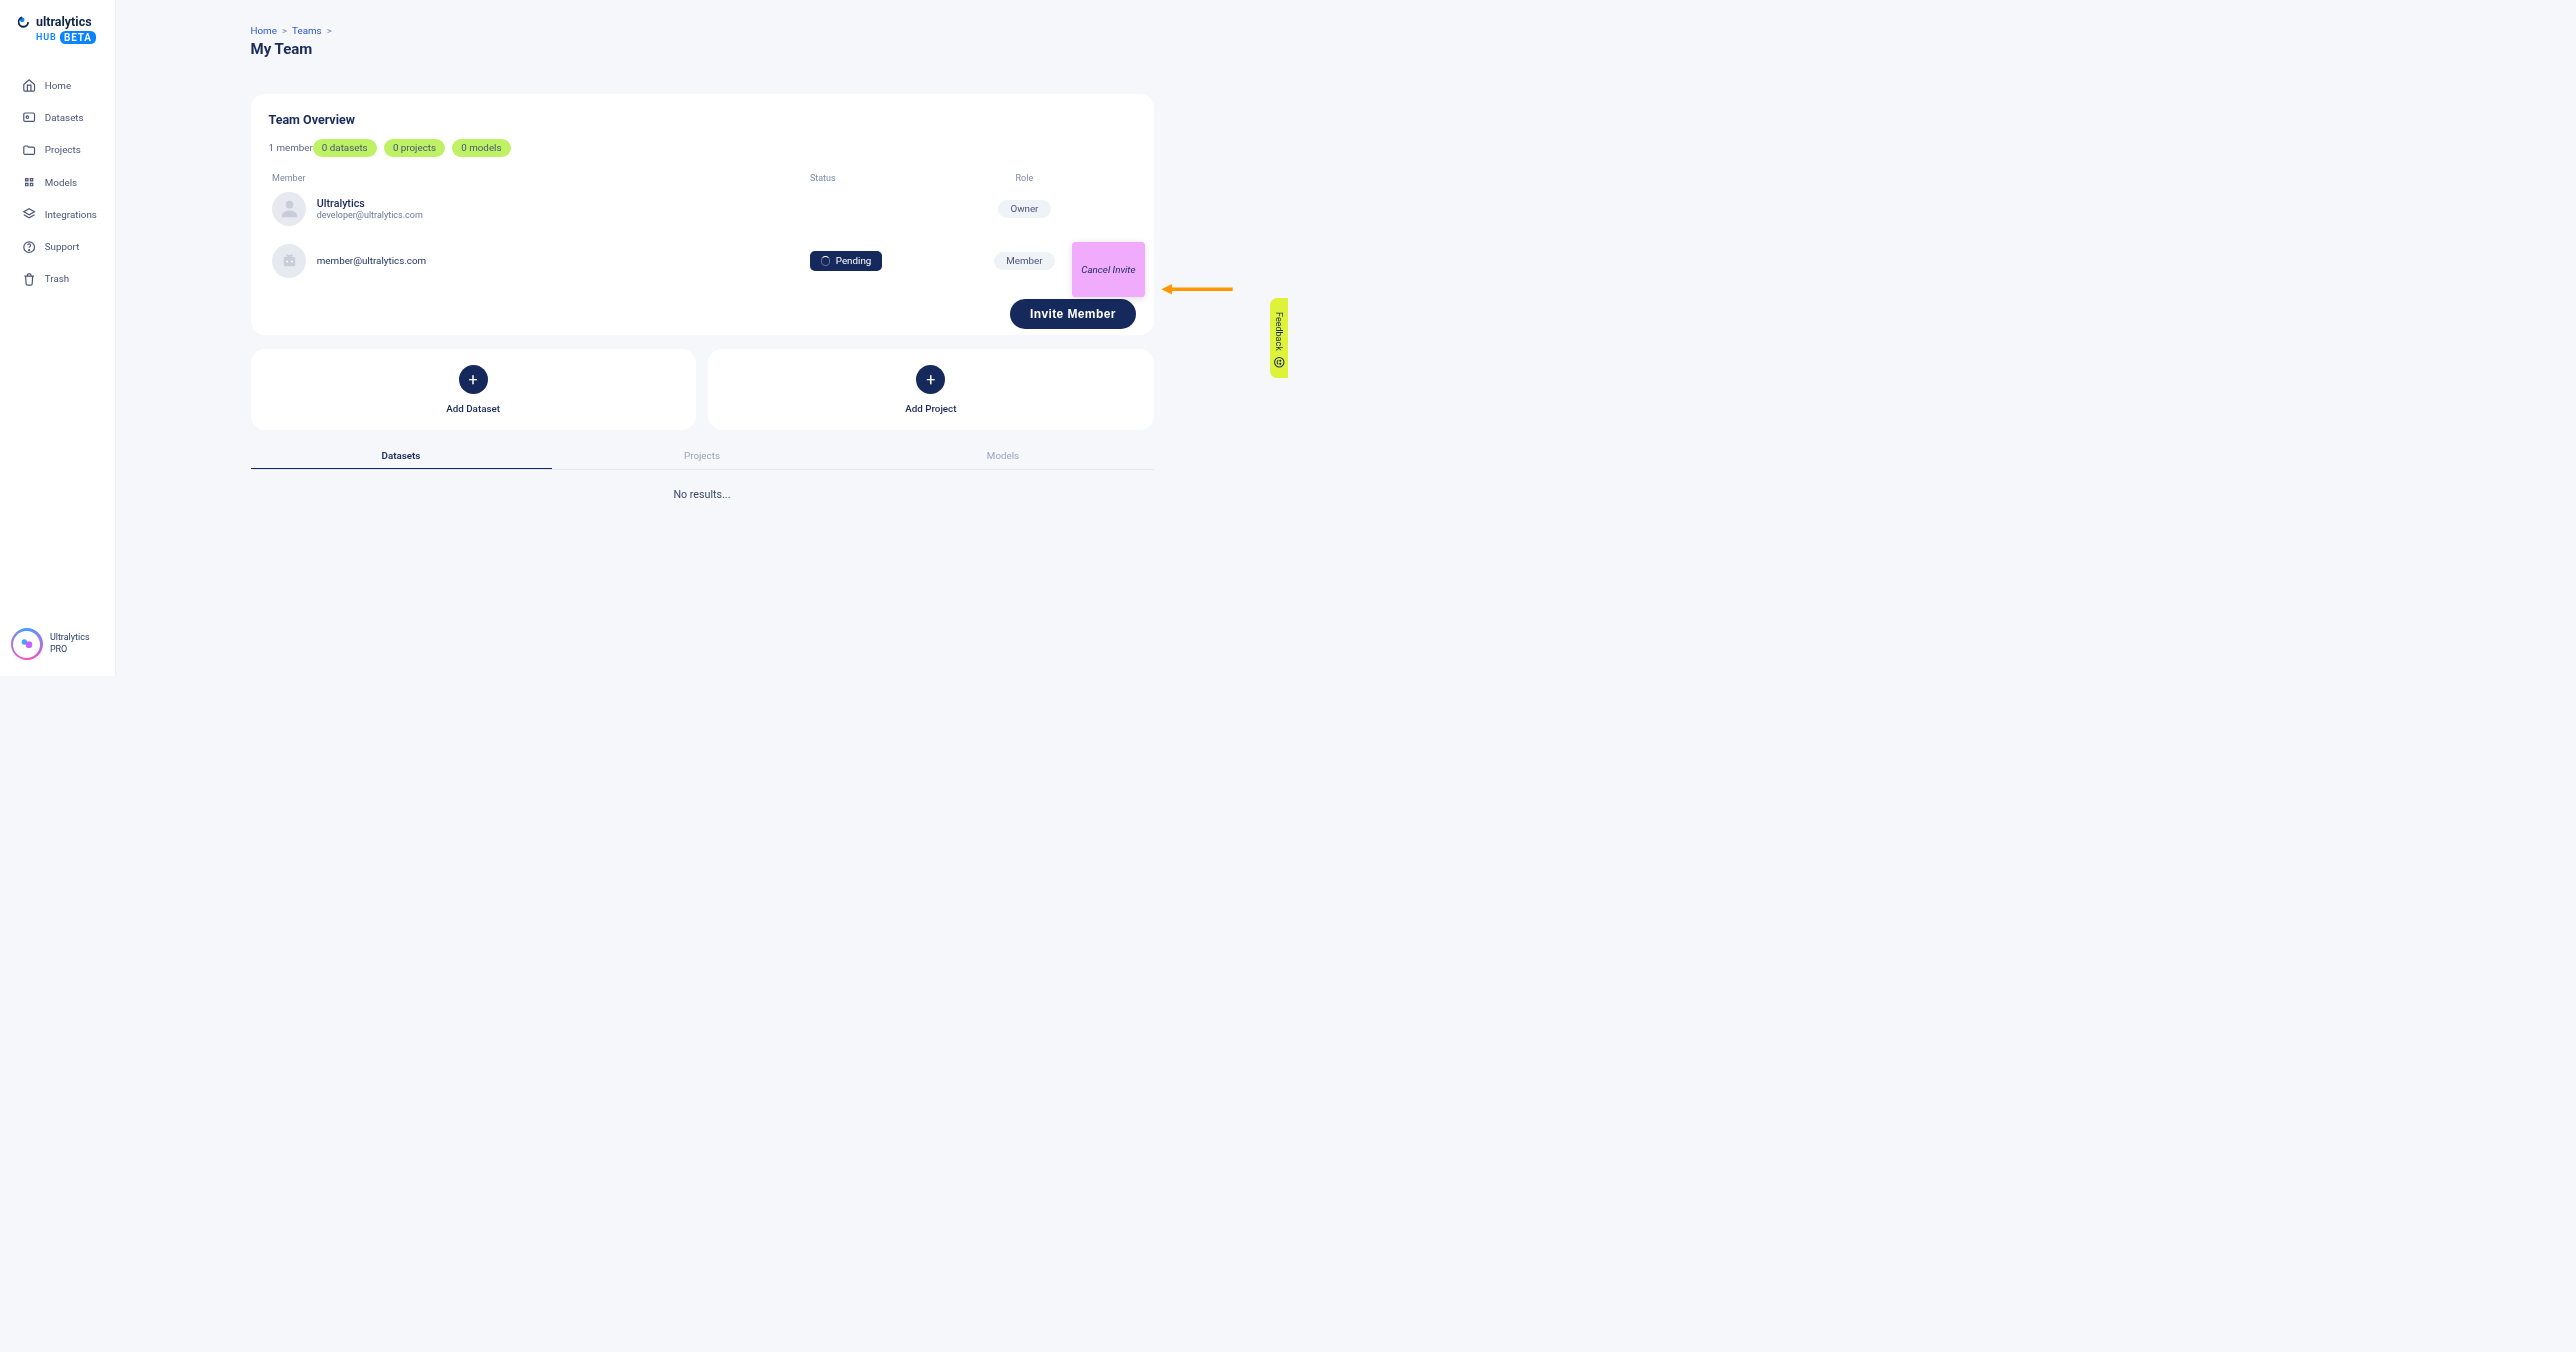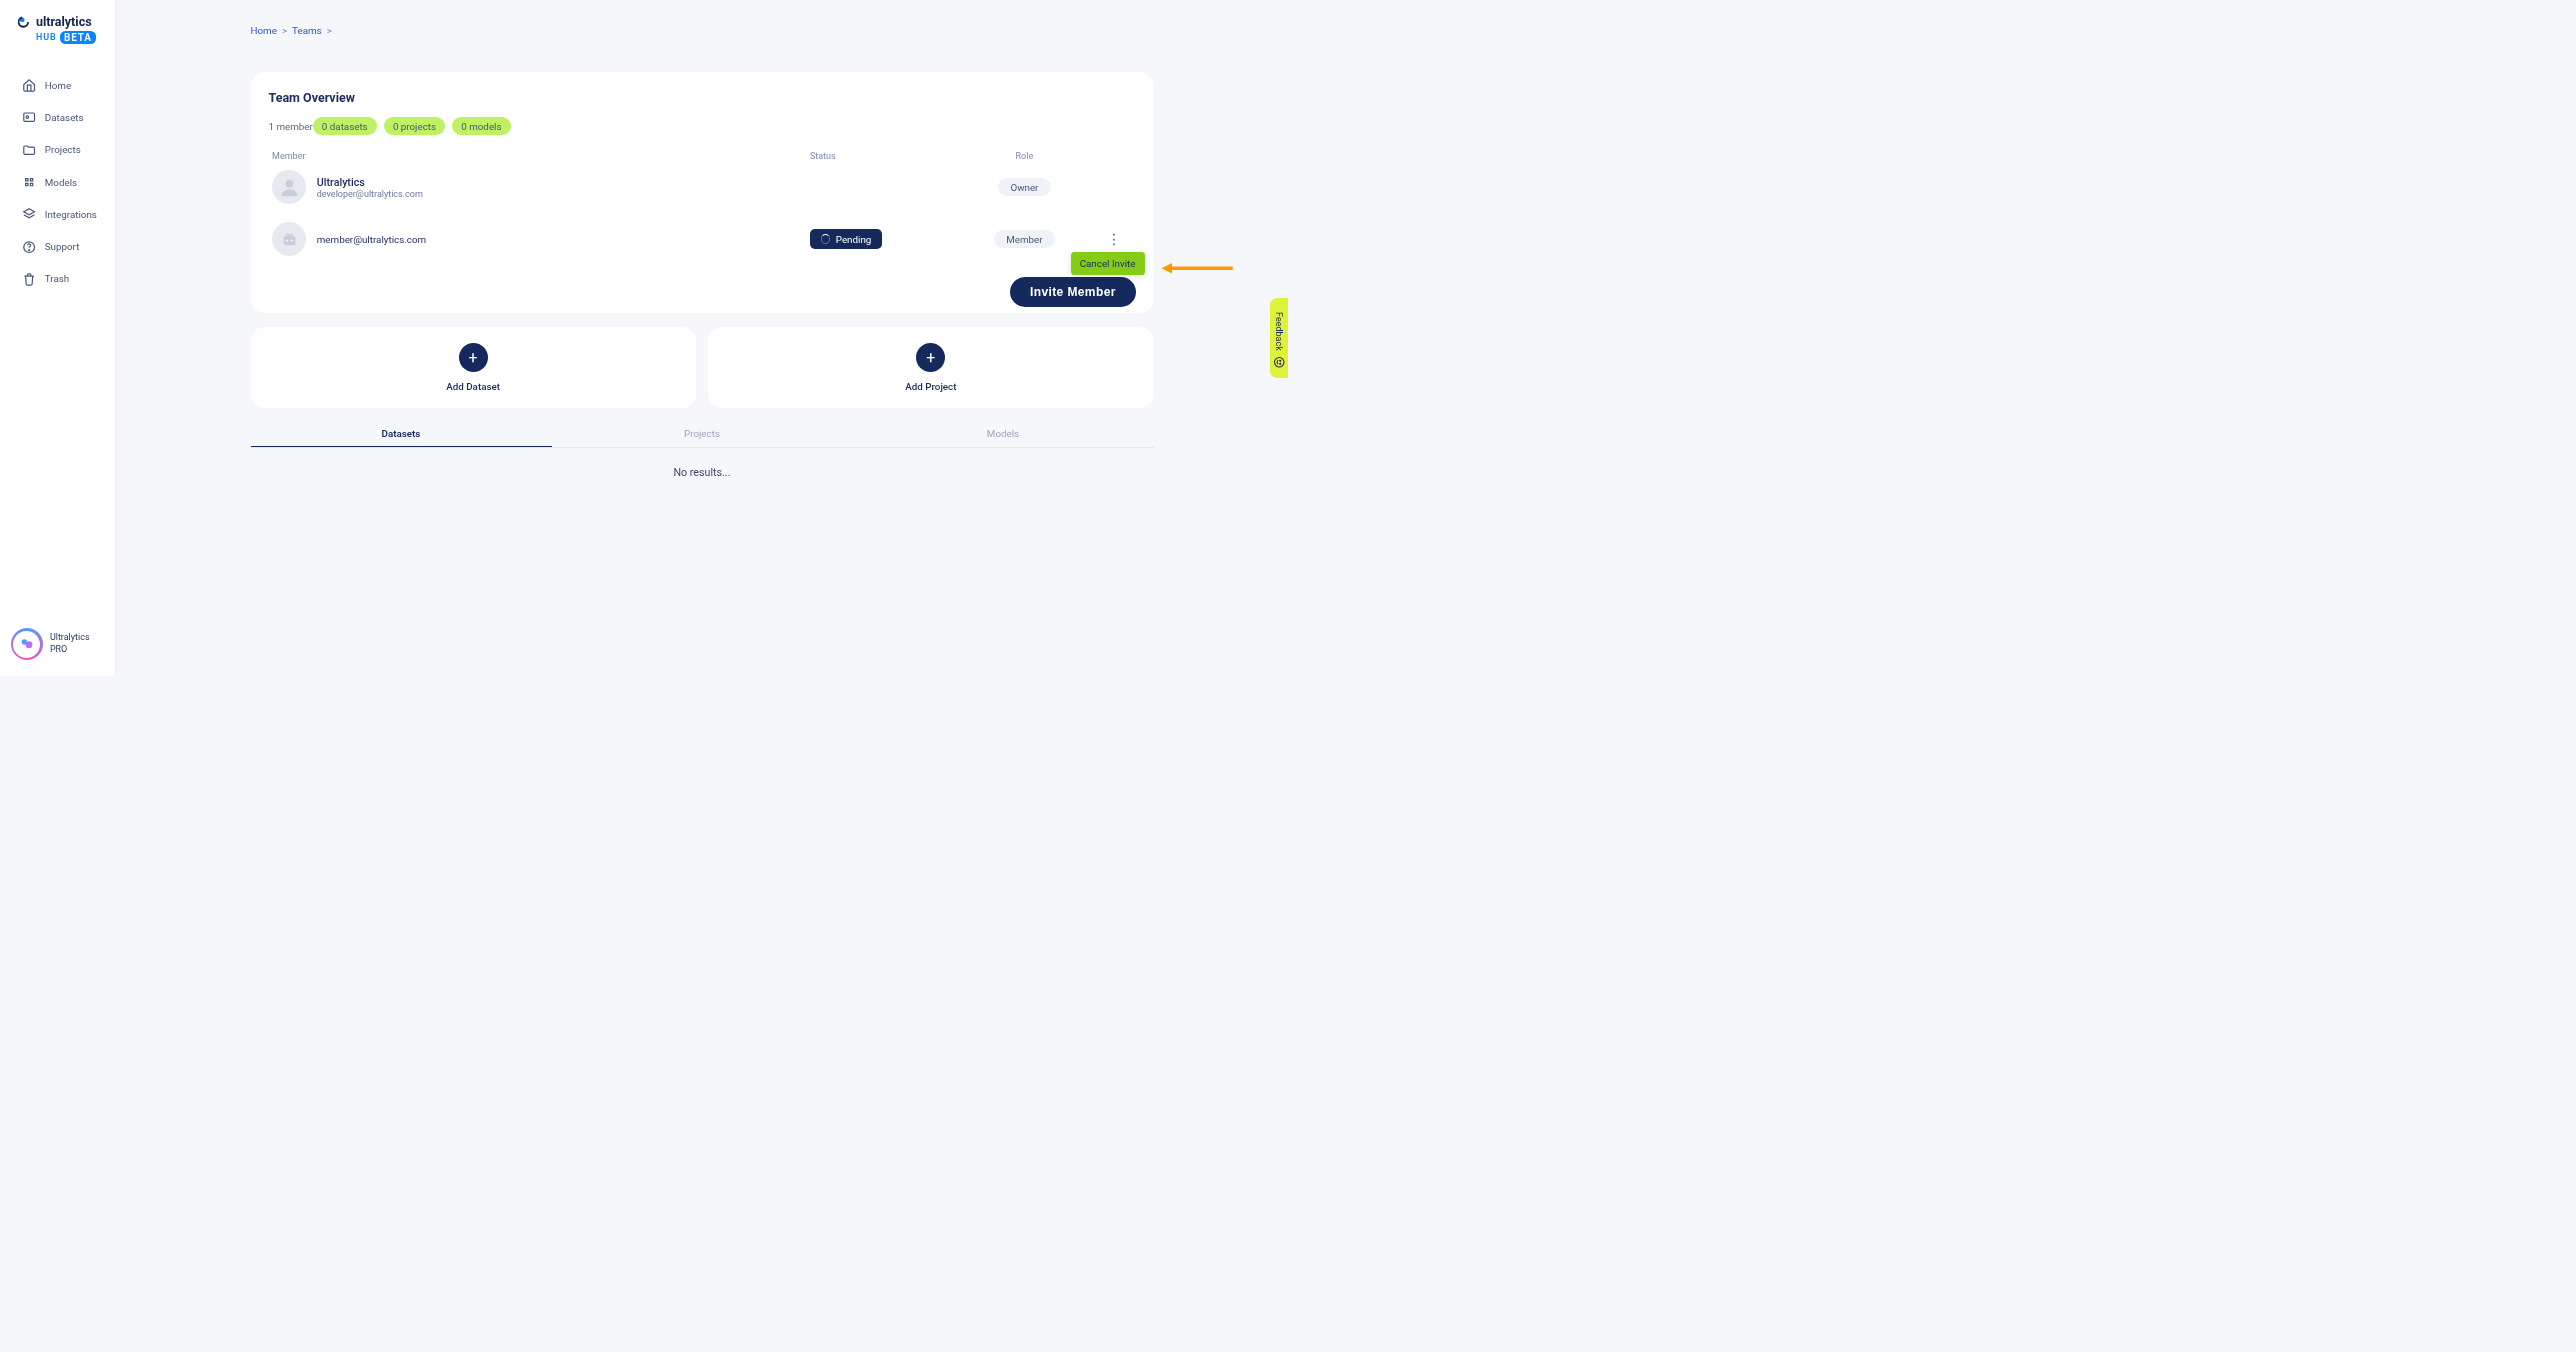--- a/index.html
+++ b/index.html
@@ -194,28 +194,29 @@
   font-size: 12px;
   letter-spacing: 0.4px;
   font-weight: 600;
   cursor: pointer;
 }
 
 .cancel-popover {
   position: absolute;
   right: 9px;
   bottom: 38px;
-  background: #84cc16;
-  color: #1a2b5c;
-  font-size: 9.8px;
-  padding: 6px 9px;
+  background: #f0abfc;
+  color: #1a2b5c;
+  font-size: 9.8px;
+  padding: 22px 9px;
   border-radius: 3.6px;
   box-shadow: 0 1.8px 7.2px rgba(0,0,0,.12);
   z-index: 5;
   cursor: pointer;
+  font-style: italic;
 }
 
 .arrow-annot {
   position: absolute;
   right: -79px;
   bottom: 39px;
   width: 72px;
   height: 12.5px;
   z-index: 6;
 }
@@ -370,20 +371,21 @@
 </aside>
 
 <main class="main">
   <div class="content">
     <div class="breadcrumb">
       <a style="color:#2a57c9;text-decoration:none;">Home</a>
       <span class="sep">&gt;</span>
       <a style="color:#2a57c9;text-decoration:none;">Teams</a>
       <span class="sep">&gt;</span>
     </div>
+    <h1 class="page-title">My Team</h1>
 
     <section class="card">
       <h2>Team Overview</h2>
       <div class="overview-row">
         <div class="member-count">1 member</div>
         <div class="stat-pills">
           <span class="stat-pill">0 datasets</span>
           <span class="stat-pill">0 projects</span>
           <span class="stat-pill">0 models</span>
         </div>

